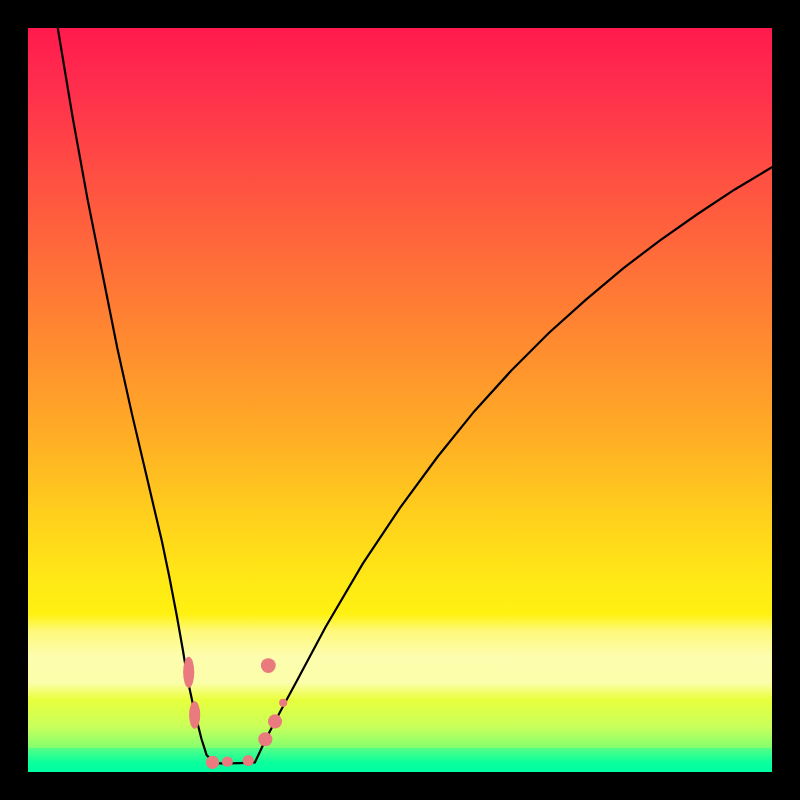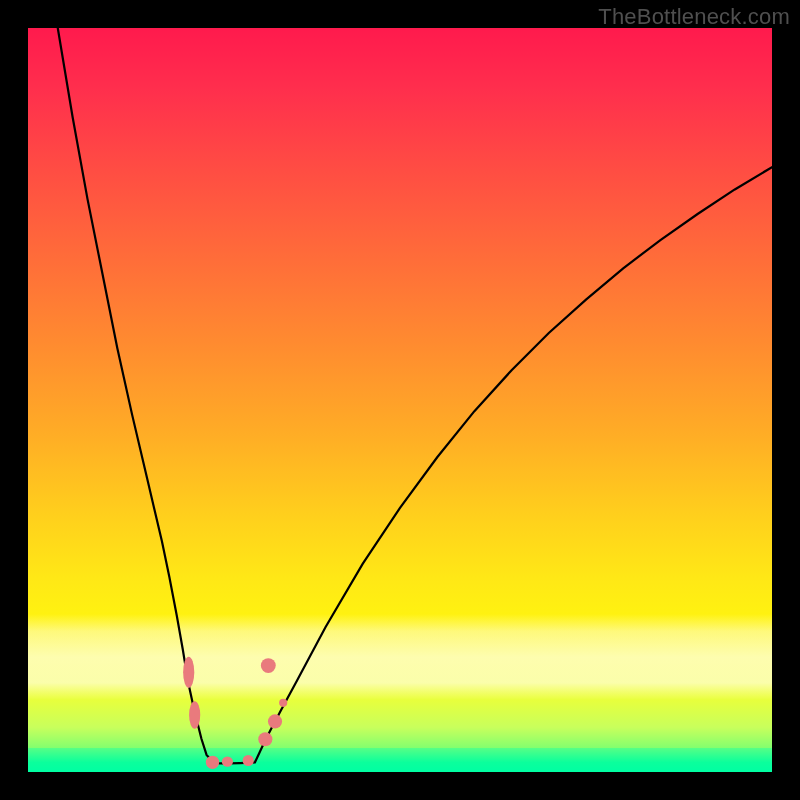--- a/index.html
+++ b/index.html
@@ -103,21 +103,20 @@
     stroke: none;
     rx: 3;
     ry: 3;
   }
 </style>
 </head>
 <body>
 
 <div class="frame">
 
-  <div class="watermark">TheBottleneck.com</div>
 
   <div class="plot">
     <div class="gradient-main"></div>
     <div class="pale-band"></div>
     <div class="green-strip"></div>
 
     <svg class="curve" viewBox="0 0 100 100" preserveAspectRatio="none">
       <path id="curve-path" class="line" d="M 4.000 0.000 L 6.000 12.000 L 8.000 23.000 L 10.000 33.000 L 12.000 43.000 L 14.000 52.000 L 16.000 60.500 L 18.000 69.000 L 19.000 73.800 L 20.000 79.000 L 20.800 83.500 L 21.500 87.800 L 22.300 91.500 L 23.300 95.500 L 24.000 97.700 L 25.000 98.800 L 25.000 98.800 L 26.000 98.850 L 27.000 98.850 L 28.500 98.800 L 30.500 98.700 L 30.500 98.700 L 32.000 95.500 L 34.000 91.700 L 36.000 88.000 L 40.000 80.500 L 45.000 72.000 L 50.000 64.500 L 55.000 57.700 L 60.000 51.500 L 65.000 46.000 L 70.000 41.000 L 75.000 36.500 L 80.000 32.300 L 85.000 28.500 L 90.000 25.000 L 95.000 21.700 L 100.000 18.700 " vector-effect="non-scaling-stroke"></path>
       <g id="markers-group">
           <rect x="20.85" y="84.5" width="1.5" height="4.200000000000003" rx="0.75" class="marker-bar"></rect>

